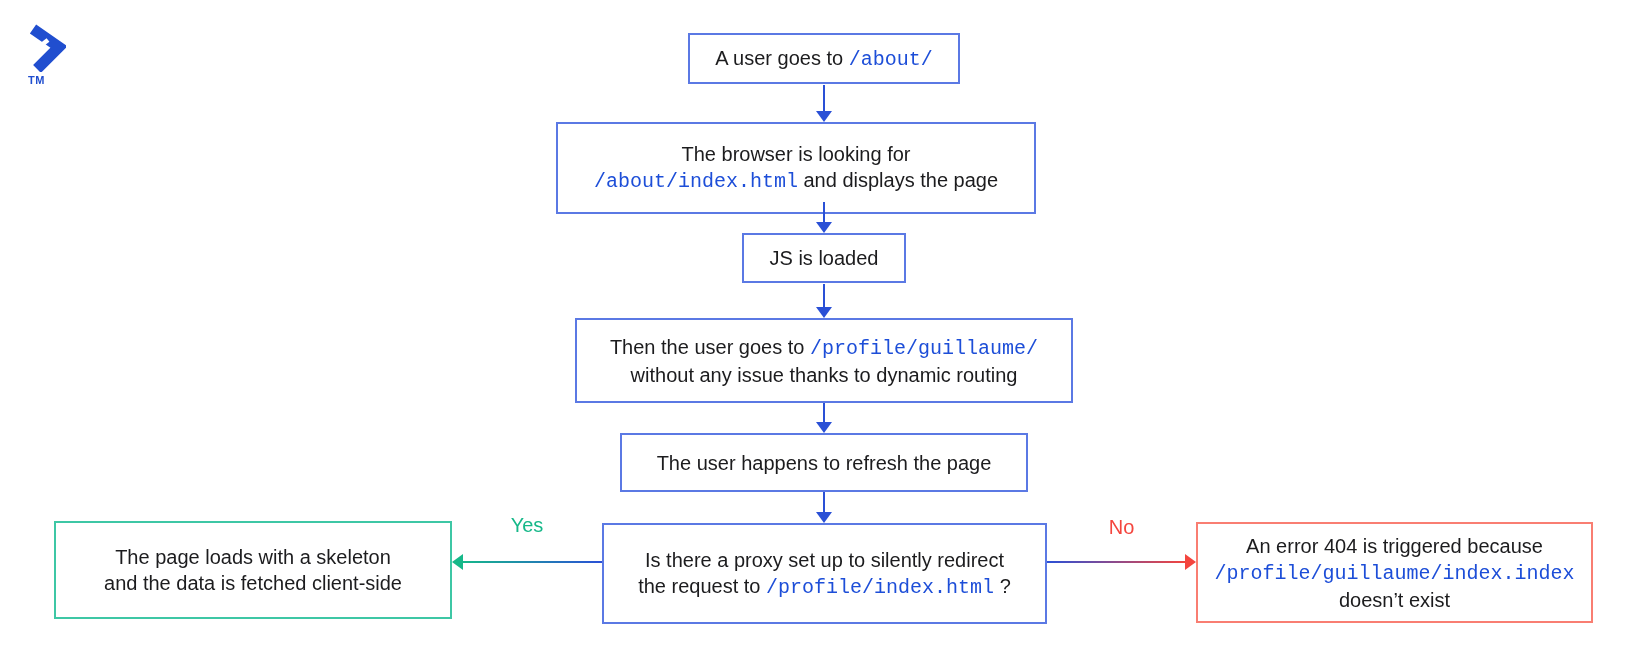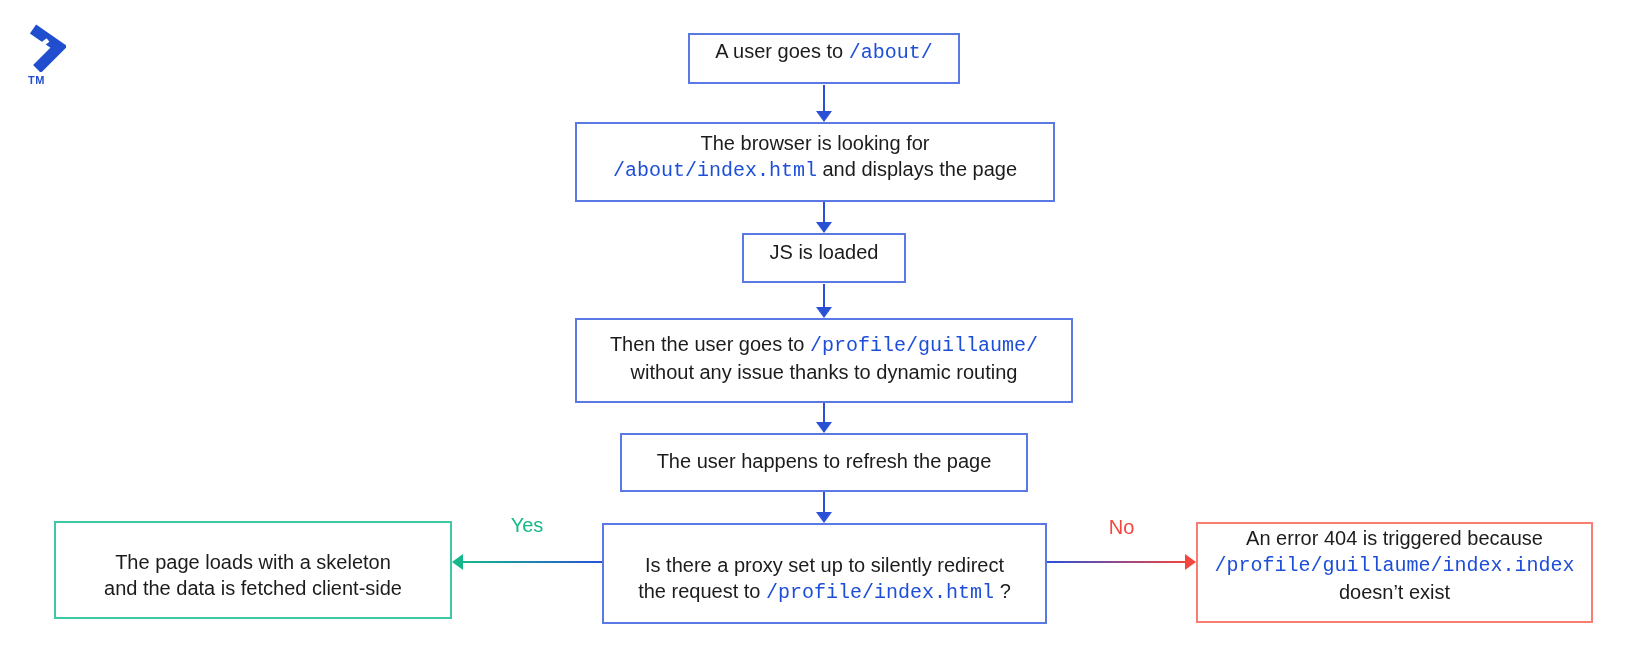--- a/index.html
+++ b/index.html
@@ -17,21 +17,21 @@
   .canvas{
     position:relative;width:1650px;height:658px;background:#fff;overflow:hidden;
     font-family:"Liberation Sans",sans-serif;color:var(--text-dark);
   }
   
   .logo{position:absolute;left:28px;top:24px;display:flex;align-items:flex-start;gap:3px;flex-direction:column;}
   .logo .tm{font-size:11px;font-weight:bold;color:var(--brand-blue);letter-spacing:.5px;line-height:1;}
   
   .node{
     position:absolute;box-sizing:border-box;border:2px solid var(--box-border-blue);
-    display:flex;flex-direction:column;justify-content:flex-end;align-items:center;
+    display:flex;flex-direction:column;justify-content:center;align-items:center;
     text-align:center;font-size:20px;line-height:26px;background:#fff;padding:16px 8px;
   }
   .node .line{white-space:nowrap;}
   .code{font-family:"Liberation Mono",monospace;color:var(--code-blue);font-size:20px;}
   .node.green{border-color:var(--green-border);}
   .node.red{border-color:var(--red-border);}
   
   .varrow{position:absolute;width:16px;transform:translateX(-50%);}
   .varrow .vline{position:absolute;left:50%;transform:translateX(-50%);top:0;bottom:10px;width:2px;background:var(--arrow-blue);}
   .varrow .vhead{position:absolute;bottom:0;left:50%;transform:translateX(-50%);width:0;height:0;
@@ -64,21 +64,21 @@
 
   <div class="node" style="left:688px;top:33px;width:272px;height:51px;">
     <div class="line"><span>A user goes to </span><span class="code">/about/</span></div>
   </div>
 
   <div class="varrow" style="left:824px;top:85px;height:37px;">
     <div class="vline"></div>
     <div class="vhead"></div>
   </div>
 
-  <div class="node" style="left:575px;top:122px;width:480px;height:80px;">
+  <div class="node" style="left:556px;top:122px;width:480px;height:92px;">
     <div class="line">The browser is looking for</div>
     <div class="line"><span class="code">/about/index.html</span><span> and displays the page</span></div>
   </div>
 
   <div class="varrow" style="left:824px;top:202px;height:31px;">
     <div class="vline"></div>
     <div class="vhead"></div>
   </div>
 
   <div class="node" style="left:742px;top:233px;width:164px;height:50px;">

